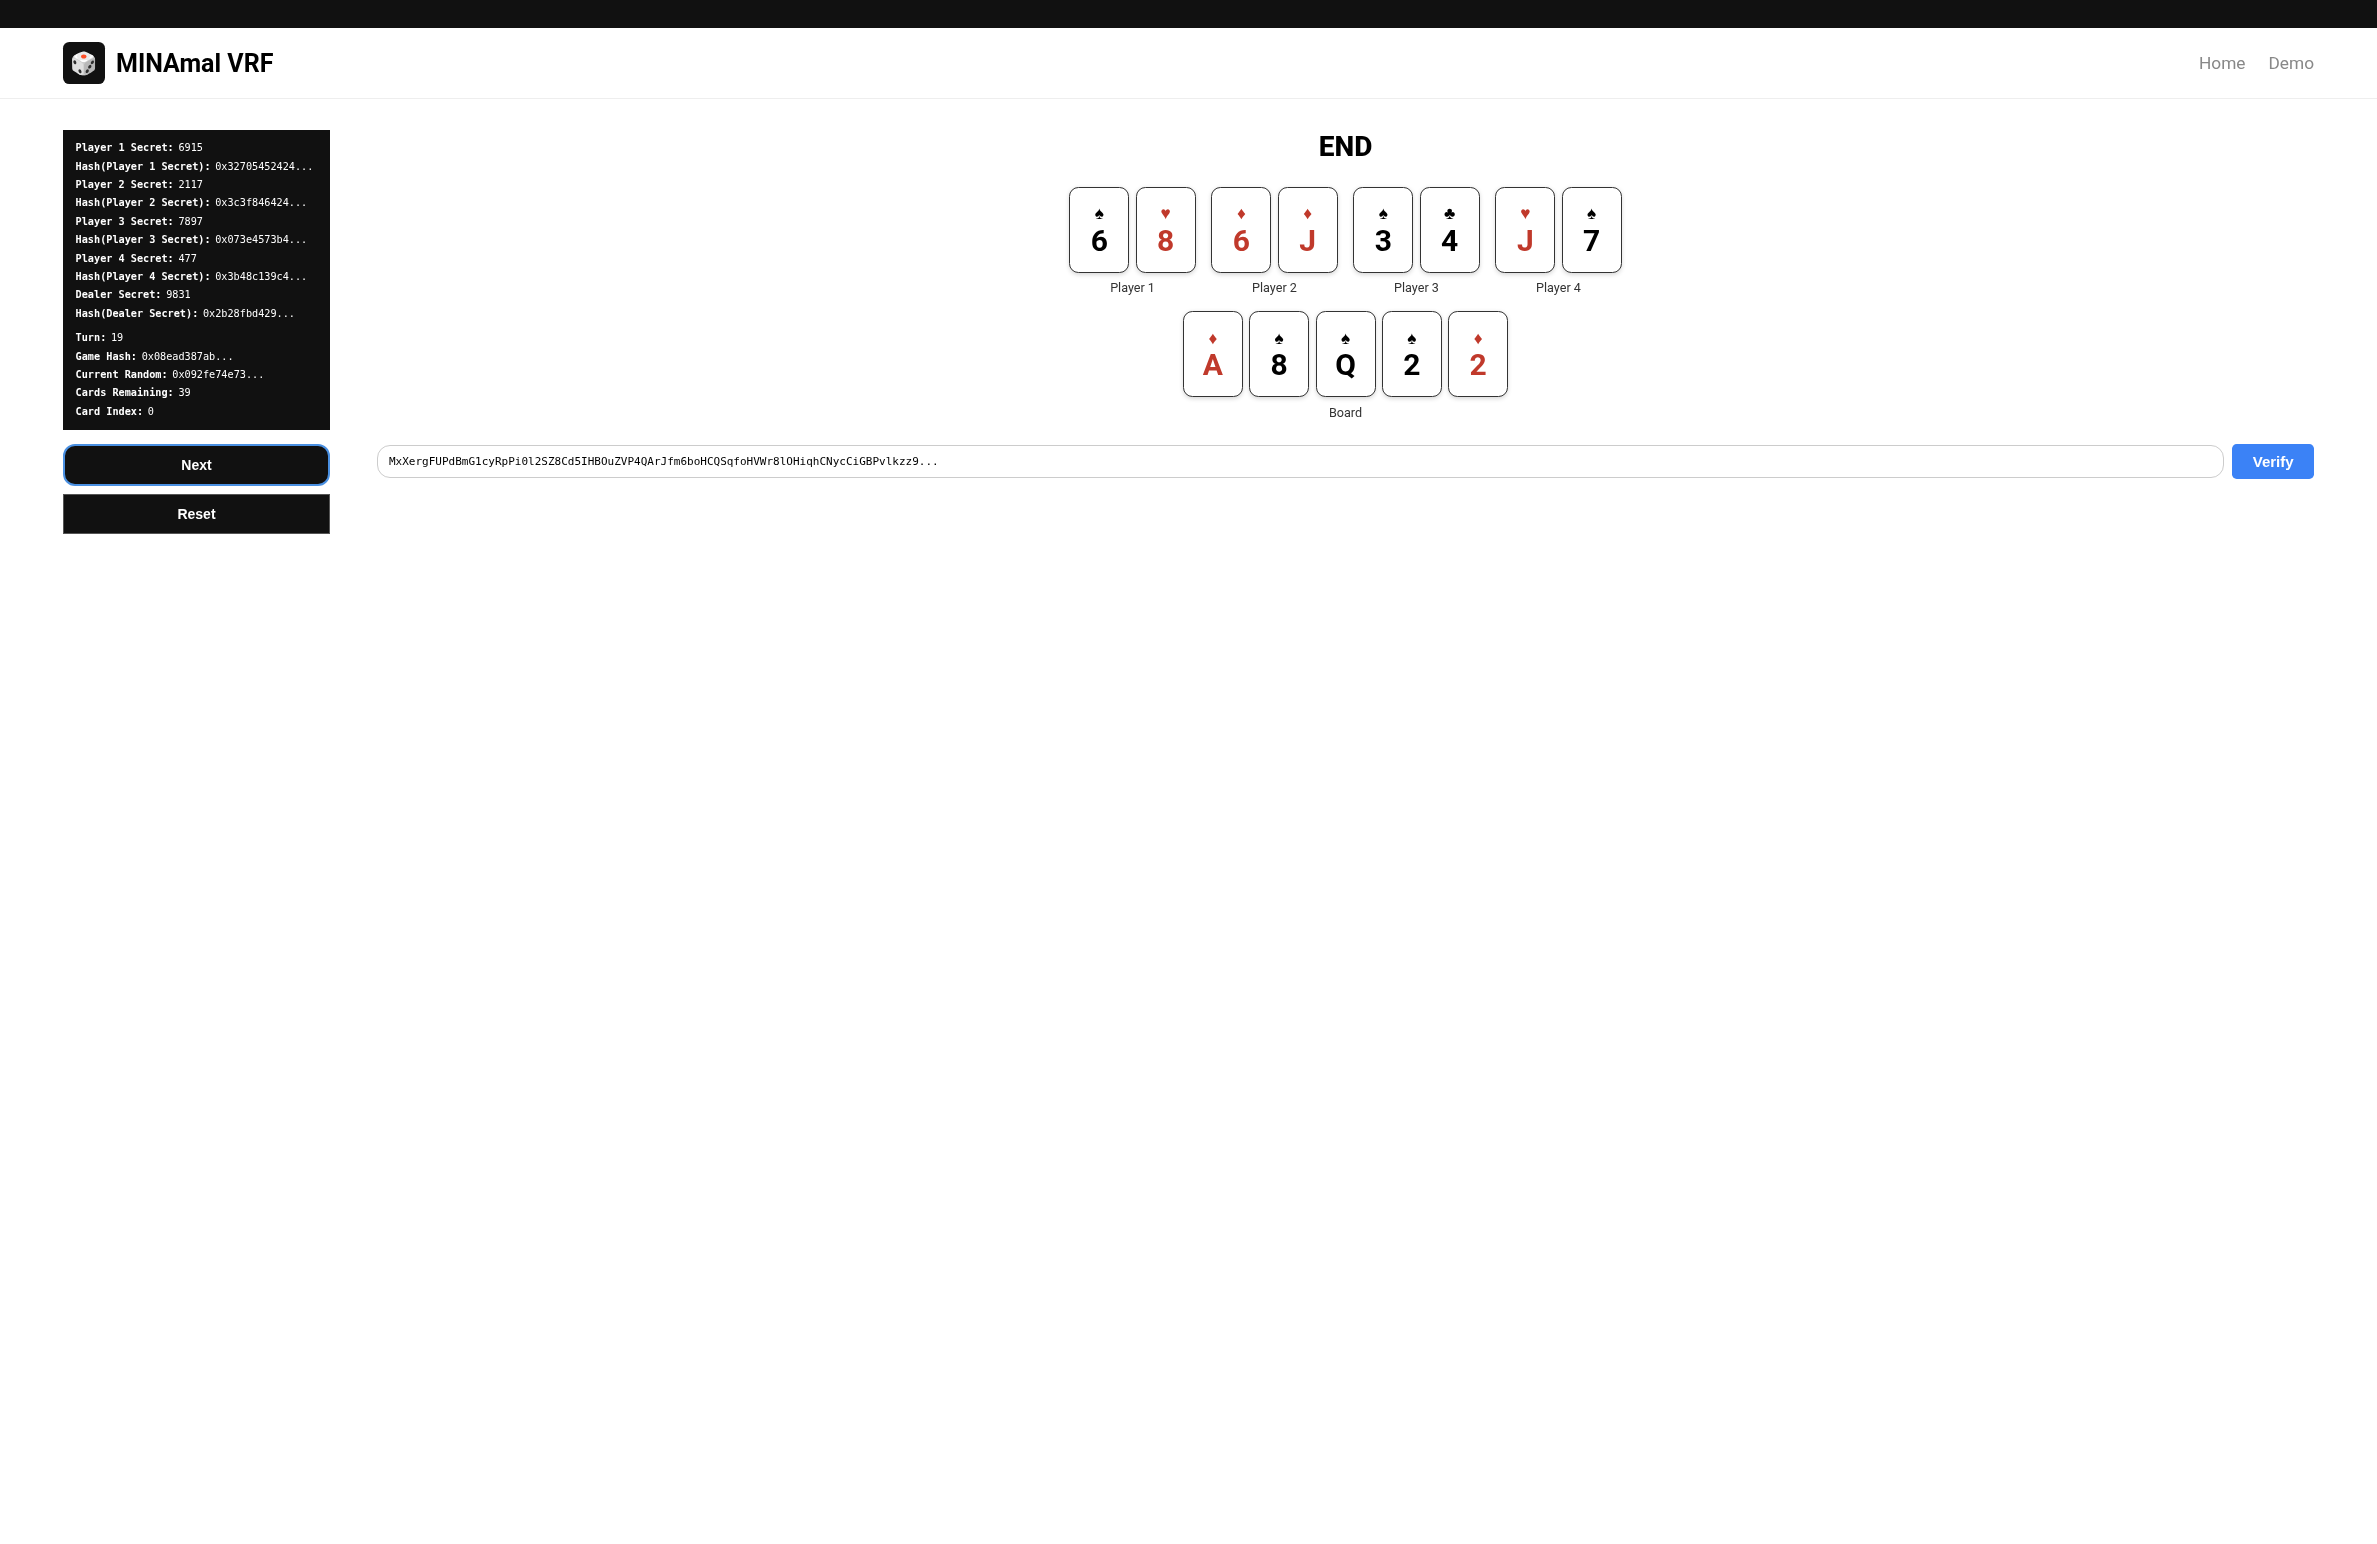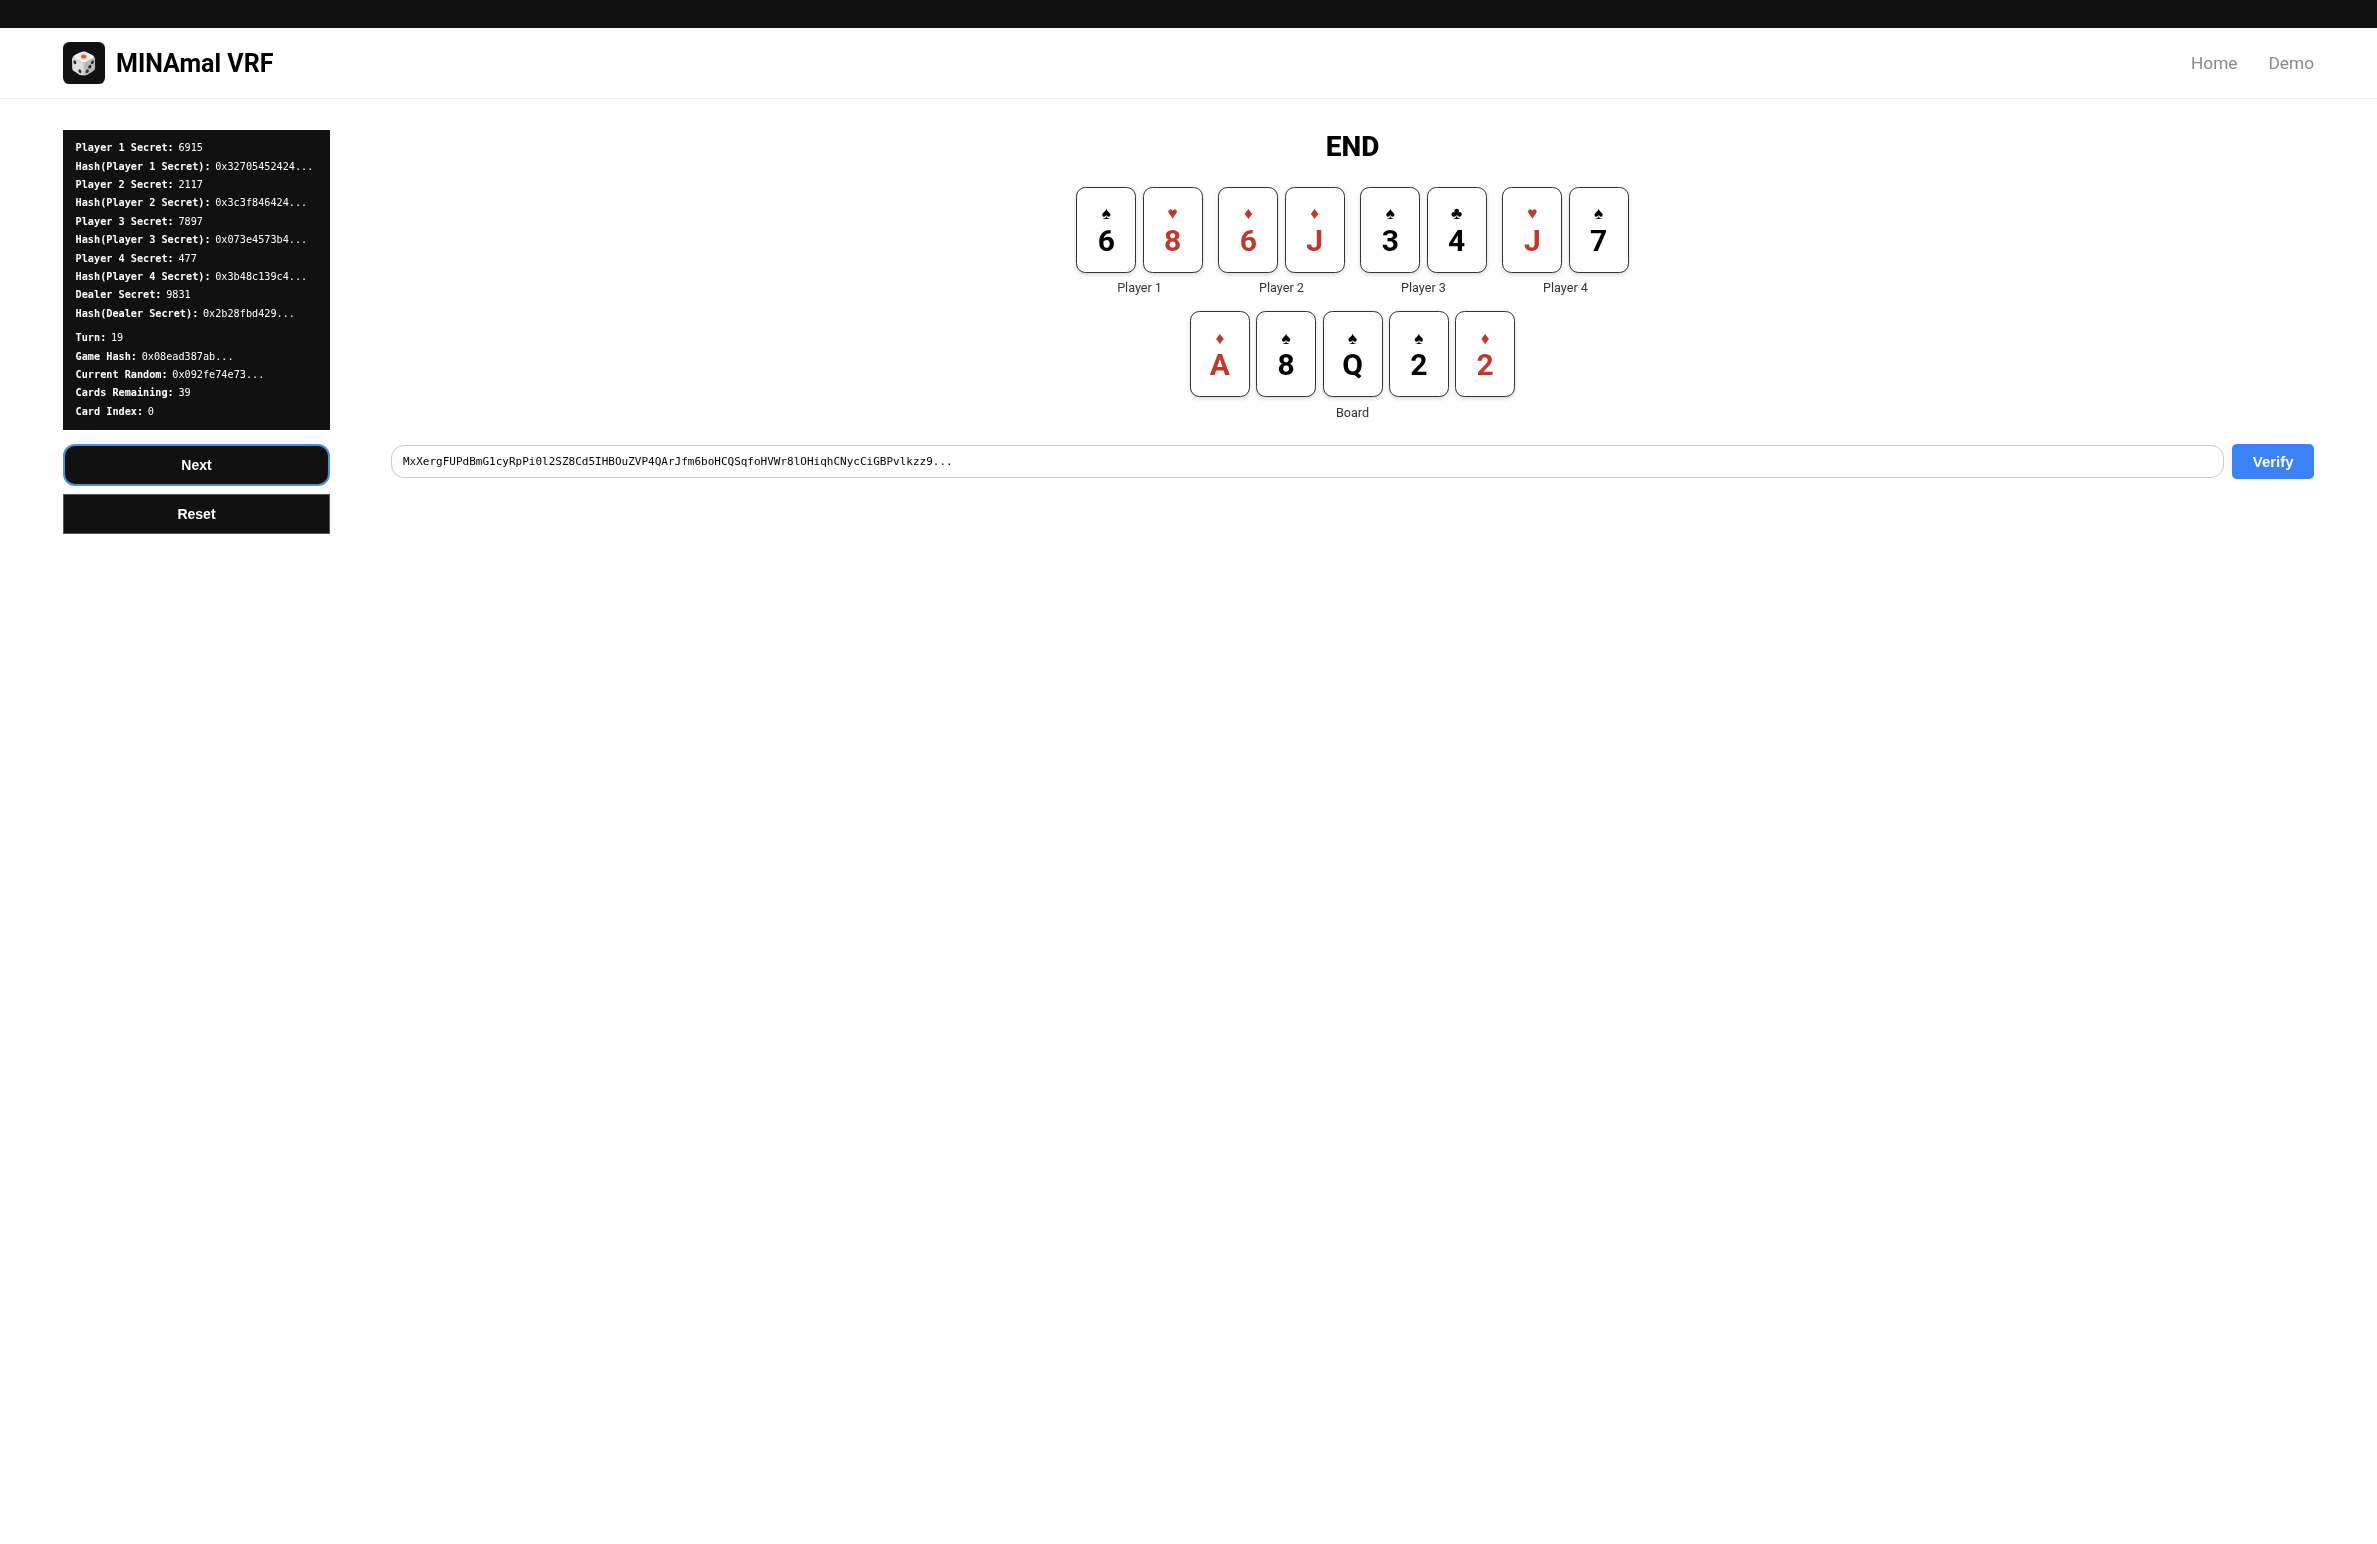--- a/index.html
+++ b/index.html
@@ -35,33 +35,33 @@
       justify-content: center;
       font-size: 20.4px;
     }
     .brand-name {
       font-size: 25px;
       font-weight: 700;
       color: #000;
     }
     .nav-links {
       display: flex;
-      gap: 31px;
+      gap: 23px;
     }
     .nav-link {
       font-size: 17.3px;
       color: #888;
       text-decoration: none;
       cursor: pointer;
     }
 
     .main-content {
       display: flex;
       padding: 31px 63px;
-      gap: 61px;
+      gap: 47px;
       align-items: flex-start;
     }
 
     
     .left-panel {
       min-width: 267px;
       max-width: 299px;
     }
     .info-table {
       background: #111;

